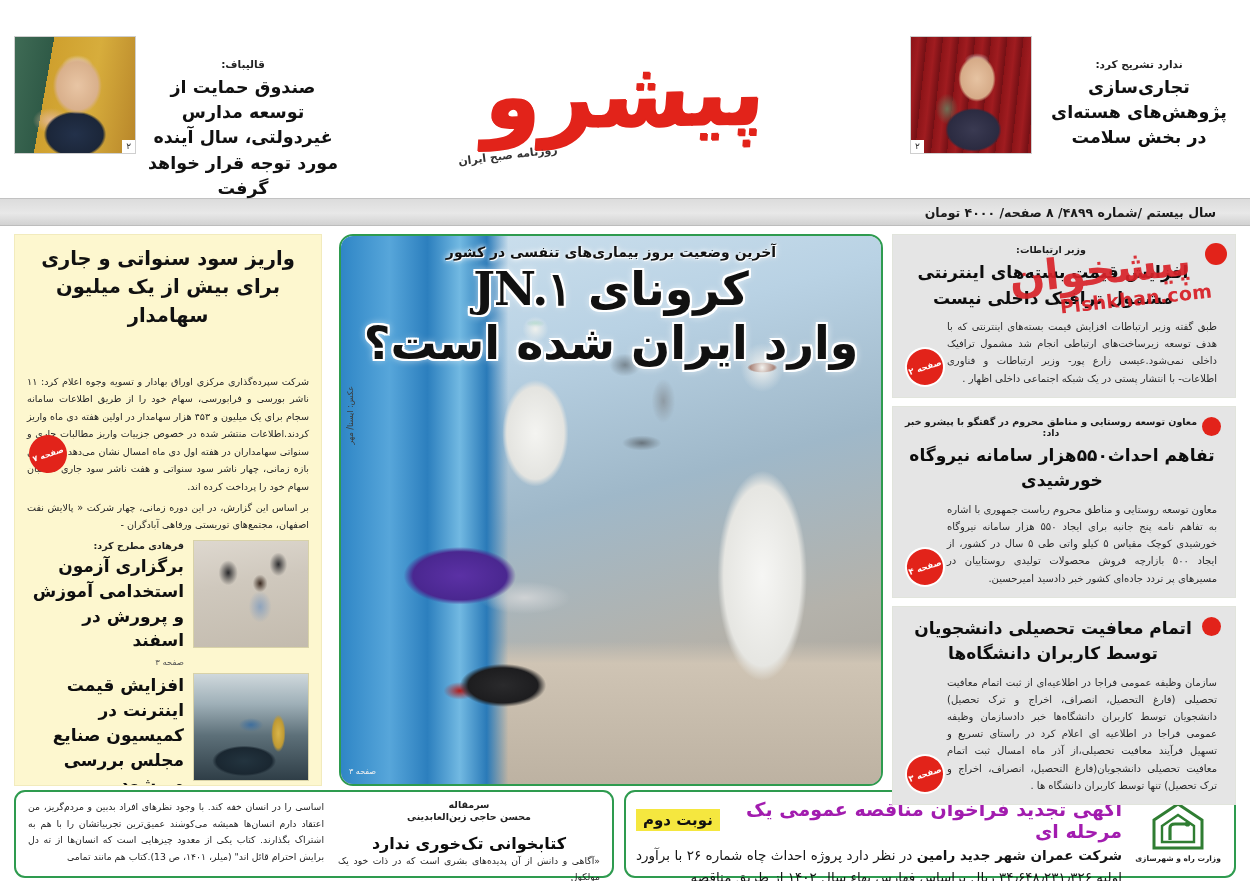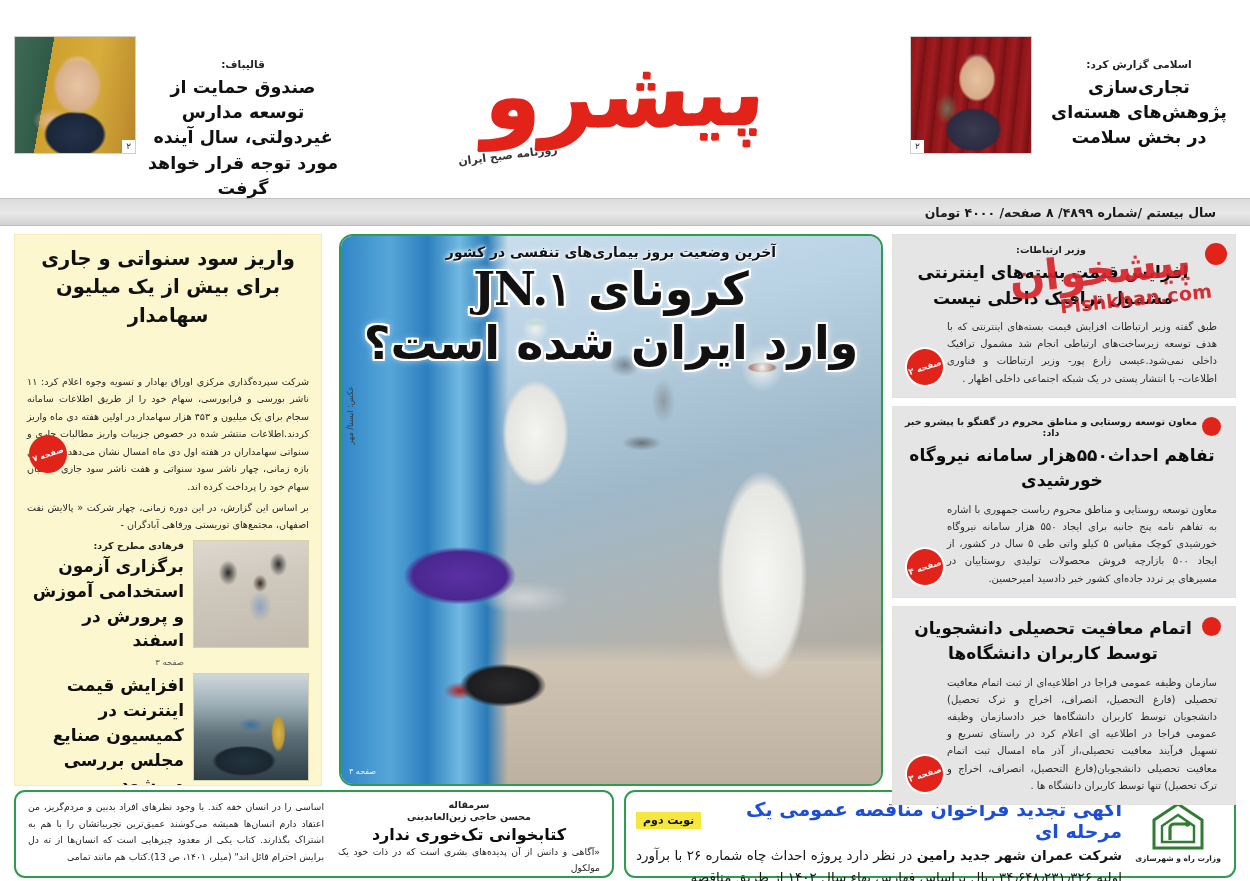--- a/index.html
+++ b/index.html
@@ -331,62 +331,62 @@
     padding: 6px 10px 4px 10px;
     display: flex; gap: 10px; align-items: flex-start;
     background: #fff;
   }
   .tender-logo { width: 92px; flex: 0 0 92px; text-align: center; padding-top: 2px; }
   .tender-logo svg { display: block; margin: 0 auto; }
   .tender-logo .cap { font-size: 7.5px; color: #222; margin-top: 2px; font-weight: 700; }
   .tender-main { flex: 1; }
   .tender-head { display: flex; align-items: center; justify-content: flex-start; gap: 10px; }
   .tender-title {
-    font-size: 19px; font-weight: 700; color: #1d4ed8; letter-spacing: -.4px;
+    font-size: 19px; font-weight: 700; color: #a21caf; letter-spacing: -.4px;
   }
   .nobat {
     background: #f5e73f; color: #111;
-    font-size: 11px; font-weight: 700;
+    font-size: 15px; font-weight: 700;
     padding: 2px 7px; white-space: nowrap;
   }
   .tender-body {
     font-size: 13.5px; color: #151515; line-height: 1.62;
     margin-top: 3px; text-align: justify;
   }
   .tender-body b { font-weight: 700; }
   .tender-body .num { font-family: "DejaVu Sans", sans-serif; }
 
   .editorial {
     width: 600px;
     border: 2px solid #2e9b4f;
     border-radius: 11px;
     padding: 7px 12px 4px 12px;
     display: flex; gap: 14px; background: #fff;
   }
   .ed-right { width: 262px; text-align: center; }
   .ed-label { font-size: 9.5px; color: #222; font-weight: 700; }
   .ed-author { font-size: 9.5px; color: #222; font-weight: 700; margin-top: 1px; }
-  .ed-title { font-size: 16px; font-weight: 700; color: #0d0d0d; margin-top: 3px; text-align: center; }
+  .ed-title { font-size: 16px; font-weight: 700; color: #0d0d0d; margin-top: 12px; text-align: center; }
   .ed-lead { font-size: 9.3px; color: #242424; line-height: 1.7; text-align: justify; }
   .ed-left { flex: 1; font-size: 9.3px; color: #242424; line-height: 1.78; text-align: justify; }
   .ed-left p { margin: 0; }
 </style>
 </head>
 <body>
 
 <div class="page">
 
   <div class="masthead">
 
     <div class="mh-side right">
       <div class="mh-photo ph-eslami">
         <span class="pgnum">۲</span>
       </div>
       <div class="mh-text">
-        <div class="mh-kicker">اسلامی گزارش کرد:</div>
+        <div class="mh-kicker">ندارد تشریح کرد:</div>
         <div class="mh-title">تجاری‌سازی پژوهش‌های هسته‌ای در بخش سلامت</div>
       </div>
     </div>
 
     <div class="mh-logo">
       <div class="logo-word">پیشرو</div>
       <div class="logo-sub">روزنامه صبح ایران</div>
     </div>
 
     <div class="mh-side left">

